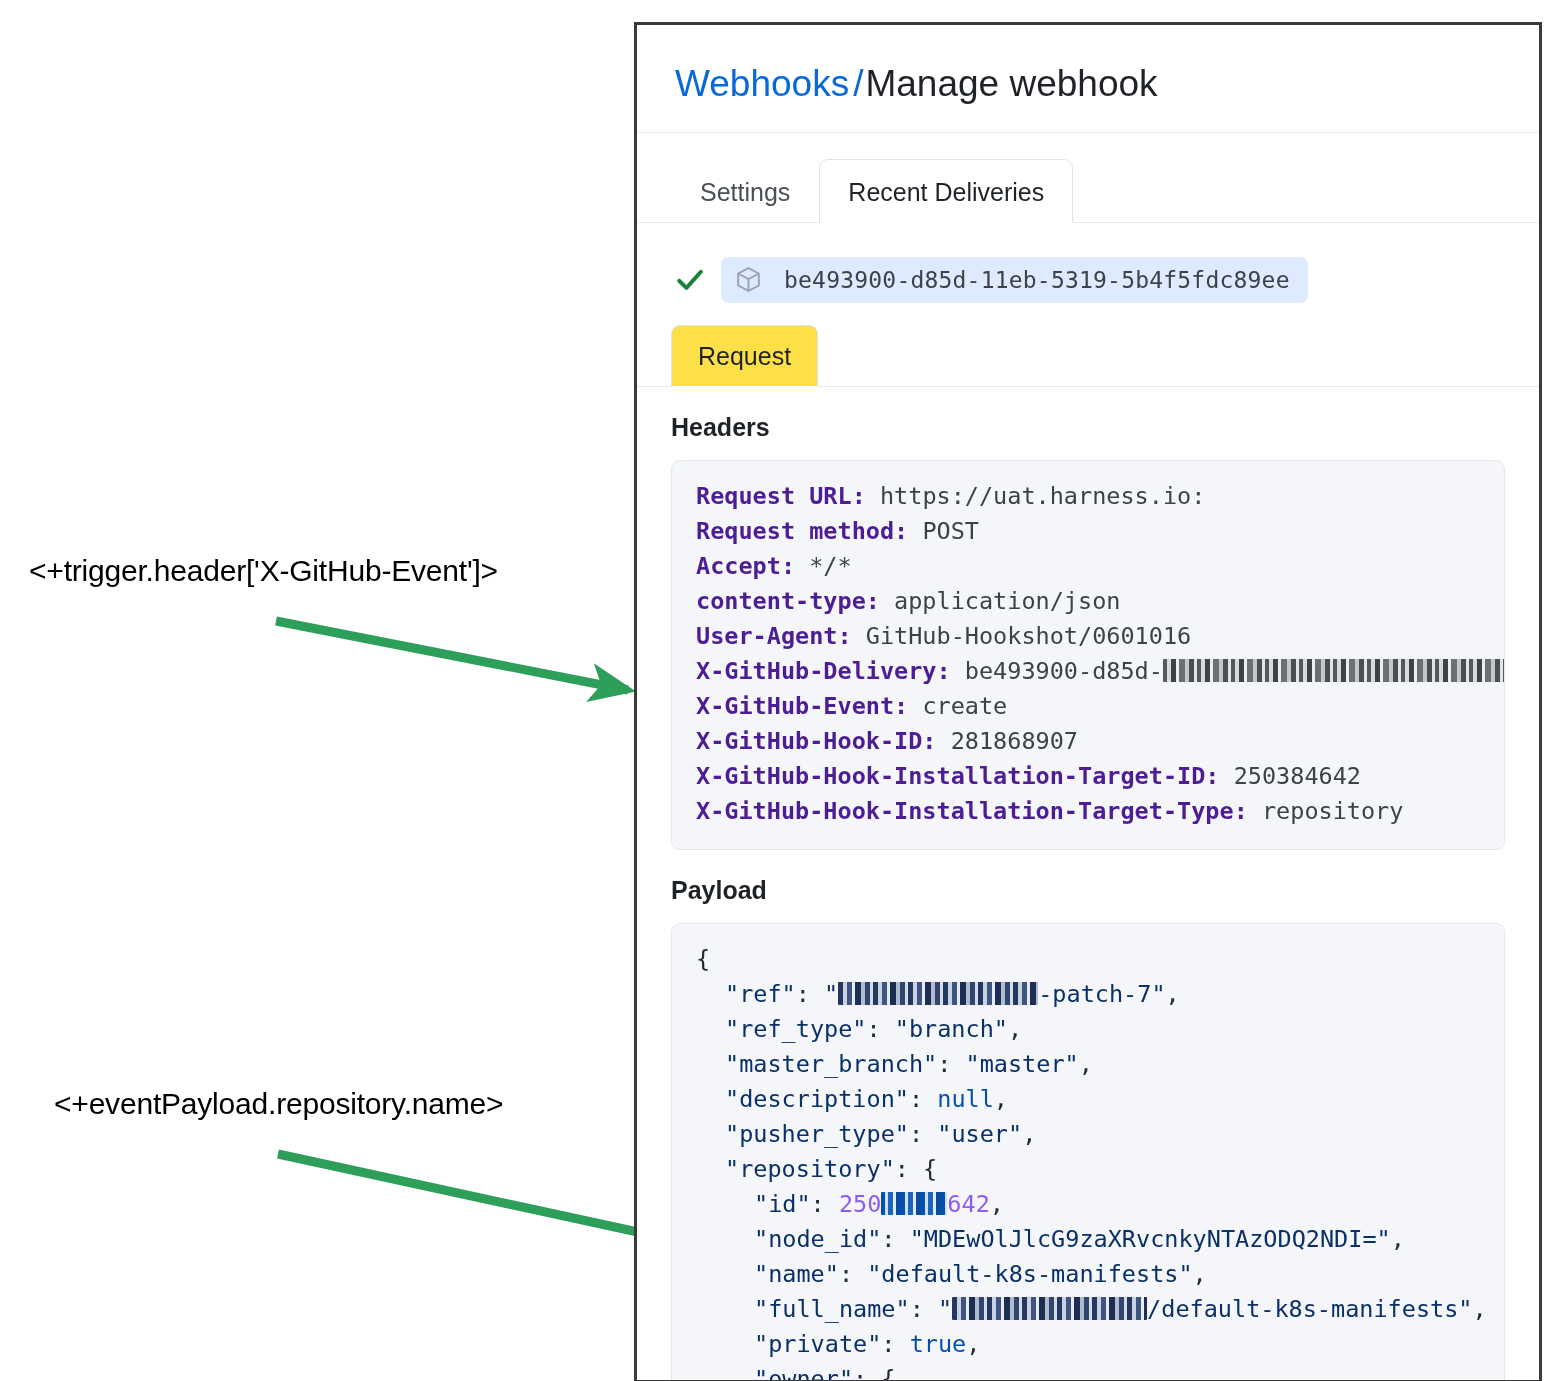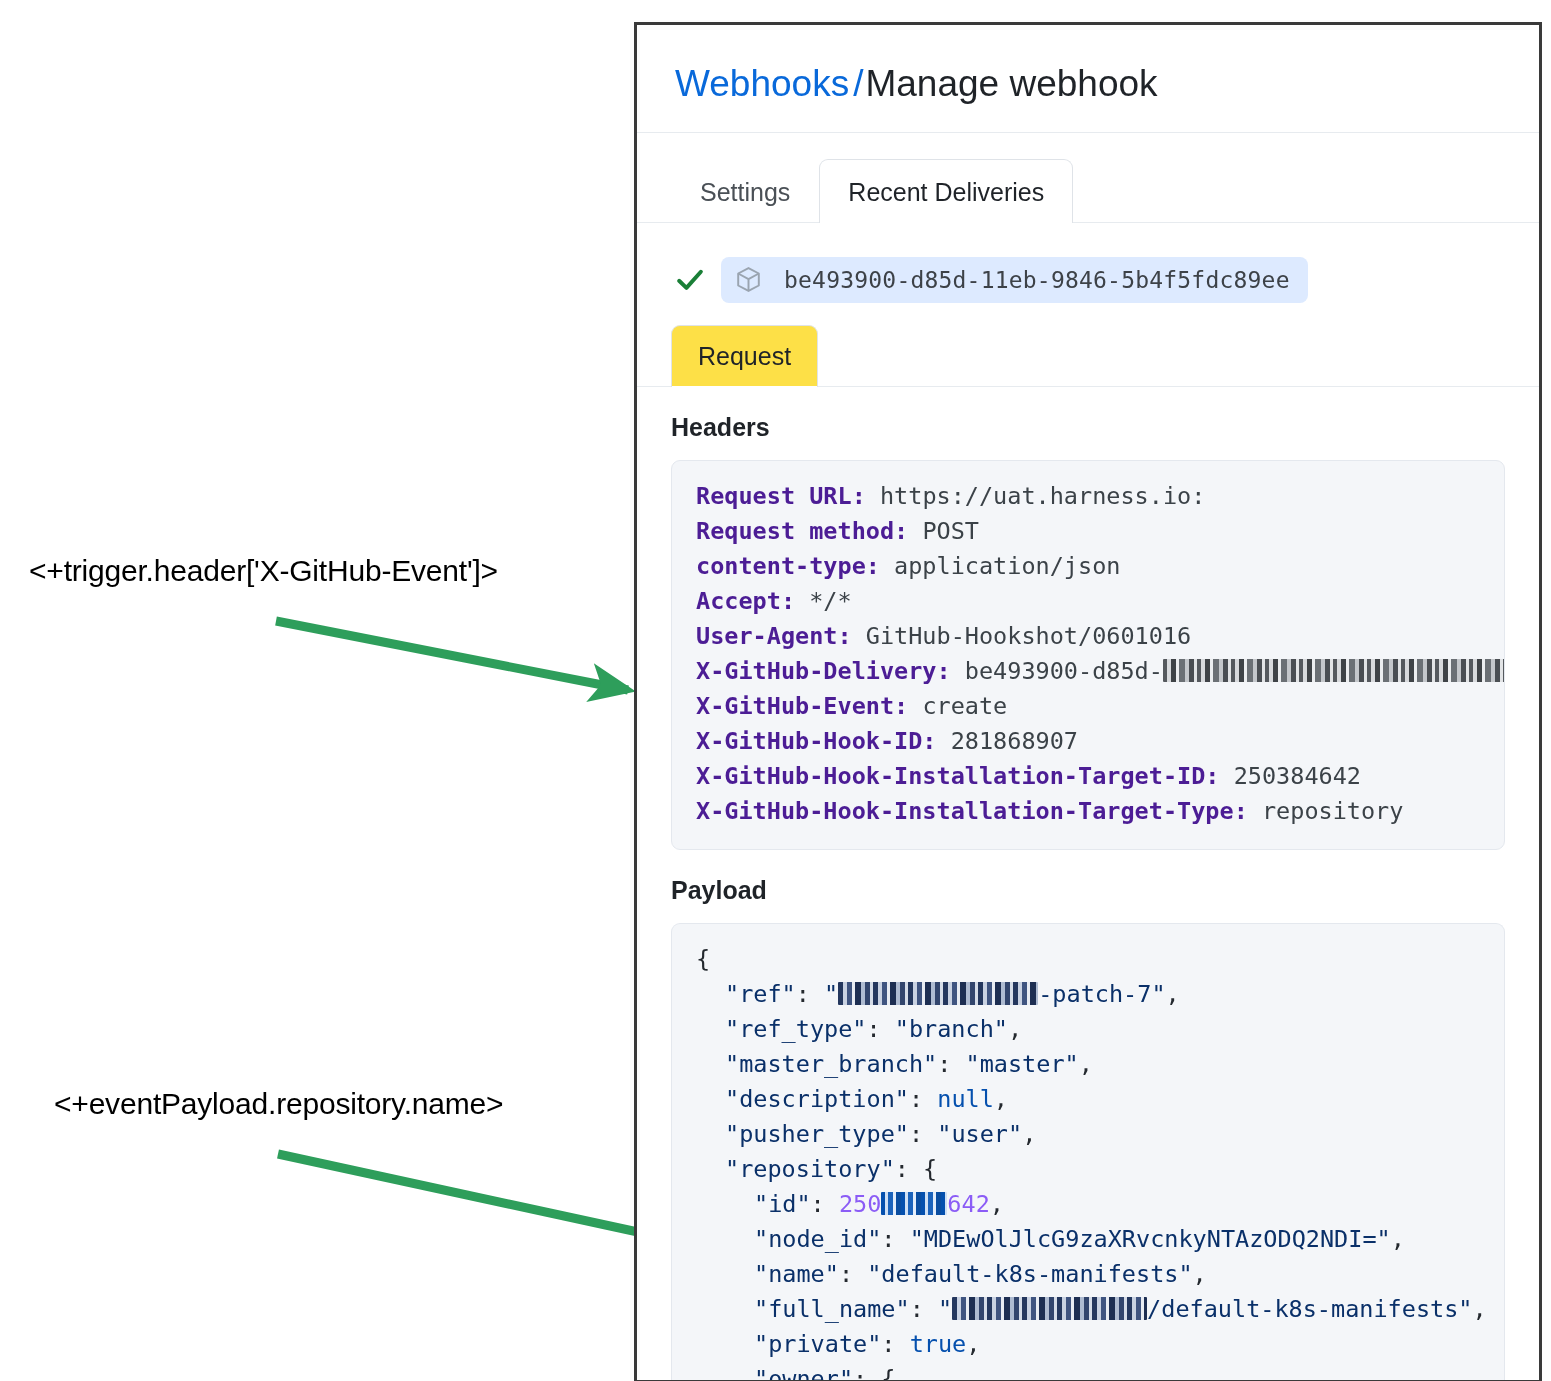--- a/index.html
+++ b/index.html
@@ -352,37 +352,37 @@
 
     <div class="delivery-row">
       <svg class="check-icon" viewBox="0 0 16 16">
         <path d="M2.2 8.4 L6.1 12.2 L13.8 3.6" fill="none" stroke="#1a7f37" stroke-width="2.1" stroke-linecap="round" stroke-linejoin="round"></path>
       </svg>
       <div class="delivery-pill">
         <svg class="cube-icon" viewBox="0 0 16 16">
           <path d="M8 1.2 L14.1 4.45 L14.1 11.55 L8 14.8 L1.9 11.55 L1.9 4.45 Z" fill="none" stroke="#9aa4b0" stroke-width="1.15" stroke-linejoin="round"></path>
           <path d="M1.9 4.45 L8 7.8 L14.1 4.45 M8 7.8 L8 14.8" fill="none" stroke="#9aa4b0" stroke-width="1.15" stroke-linejoin="round"></path>
         </svg>
-        <span class="delivery-id">be493900-d85d-11eb-9846-5b4f5fdc89ee</span>
+        <span class="delivery-id">be493900-d85d-11eb-5319-5b4f5fdc89ee</span>
       </div>
     </div>
 
     <div class="inner-tabs">
       <div class="inner-tabs-underline"></div>
       <div class="inner-tab active">
         <span>Request</span>
       </div>
     </div>
 
     <div class="section-heading">Headers</div>
     <div class="code-block" id="headers-block">
         <div><span class="hdr-key">Request URL: </span><span class="hdr-val">https://uat.harness.io:</span></div>
         <div><span class="hdr-key">Request method: </span><span class="hdr-val">POST</span></div>
+        <div><span class="hdr-key">Accept: </span><span class="hdr-val">*/*</span></div>
         <div><span class="hdr-key">content-type: </span><span class="hdr-val">application/json</span></div>
-        <div><span class="hdr-key">Accept: </span><span class="hdr-val">*/*</span></div>
         <div><span class="hdr-key">User-Agent: </span><span class="hdr-val">GitHub-Hookshot/0601016</span></div>
         <div><span class="hdr-key">X-GitHub-Delivery: </span><span class="hdr-val">be493900-d85d-</span><span class="redacted grey" style="width: 380px;"></span></div>
         <div><span class="hdr-key">X-GitHub-Event: </span><span class="hdr-val">create</span></div>
         <div><span class="hdr-key">X-GitHub-Hook-ID: </span><span class="hdr-val">281868907</span></div>
         <div><span class="hdr-key">X-GitHub-Hook-Installation-Target-ID: </span><span class="hdr-val">250384642</span></div>
         <div><span class="hdr-key">X-GitHub-Hook-Installation-Target-Type: </span><span class="hdr-val">repository</span></div>
       </div>
 
     <div class="section-heading">Payload</div>
     <div class="code-block payload" id="payload-block">

